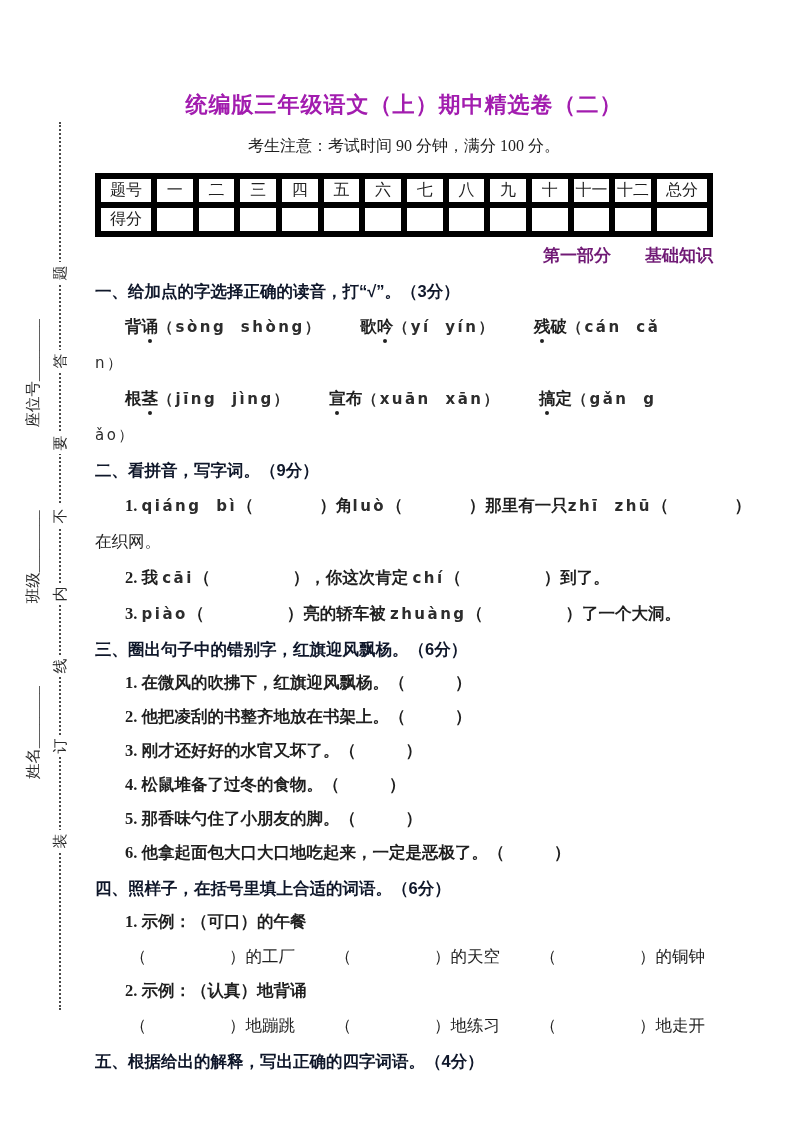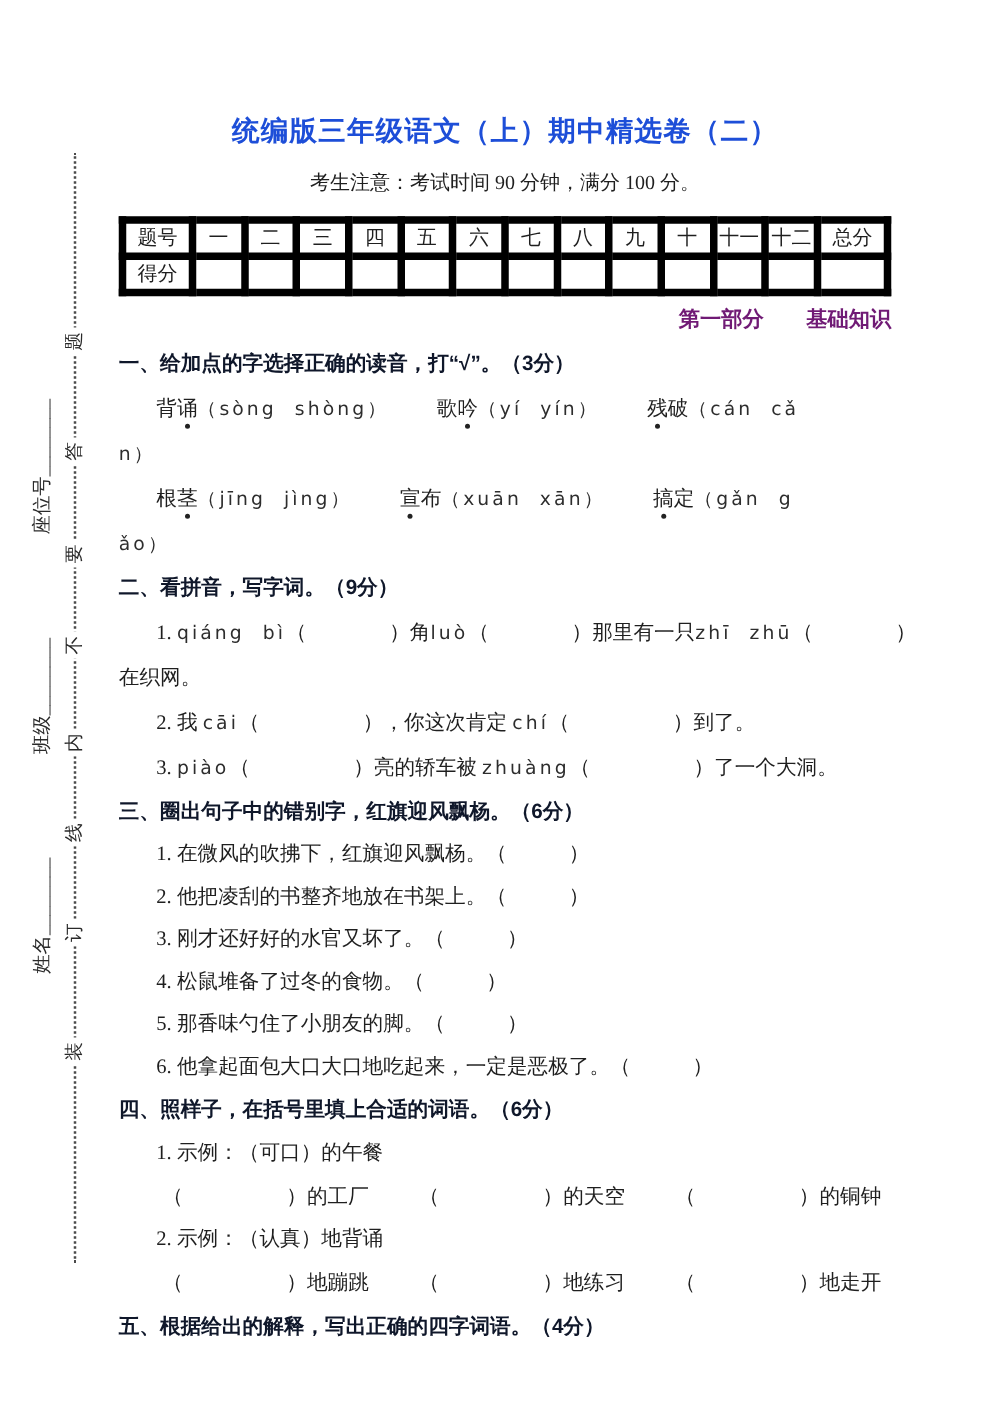--- a/index.html
+++ b/index.html
@@ -35,21 +35,21 @@
   .bchar:nth-child(6){top:533px}
   .bchar:nth-child(7){top:613px}
   .bchar:nth-child(8){top:708px}
 
   
   .content { position:absolute; left:95px; top:0; width:618px; }
 
   .title {
     margin-top:90px; text-align:center;
     font-size:22px; font-weight:700; letter-spacing:1px;
-    color:#1d4ed8;
+    color:#a21caf;
   }
   .notice { margin-top:16px; text-align:center; font-size:16px; }
 
   table.score {
     margin-top:16px; width:100%; border-collapse:collapse;
     font-size:16px; table-layout:fixed;
   }
   table.score td {
     border:6px solid #000000; height:29px; text-align:center;
     vertical-align:middle; padding:0;
@@ -59,21 +59,21 @@
   .part-heading {
     margin-top:7px; text-align:right; font-size:17px; font-weight:700;
     font-family:"Liberation Sans","DejaVu Sans",sans-serif; color:#701a75;
   }
   .q-heading {
     margin-top:13px; font-size:16.5px; font-weight:700; line-height:22px;
     font-family:"Liberation Sans","DejaVu Sans",sans-serif; color:#0f172a;
     white-space:nowrap;
   }
   .line { margin-top:14px; font-size:16.5px; line-height:22px; white-space:nowrap; }
-  .indent { padding-left:30px; }
+  .indent { padding-left:30px;font-weight:bold; }
   .tight { margin-top:12px; }
 
   .seg-c { font-family:"Liberation Serif","DejaVu Serif",serif; }
   .seg-p {
     font-family:"DejaVu Sans","Liberation Sans",sans-serif;
     font-size:15px; letter-spacing:2.5px; word-spacing:7px; color:#2d2d2d;
   }
   .seg-d { position:relative; display:inline-block; }
   .seg-d::after {
     content:""; position:absolute; left:50%; bottom:-5px;

